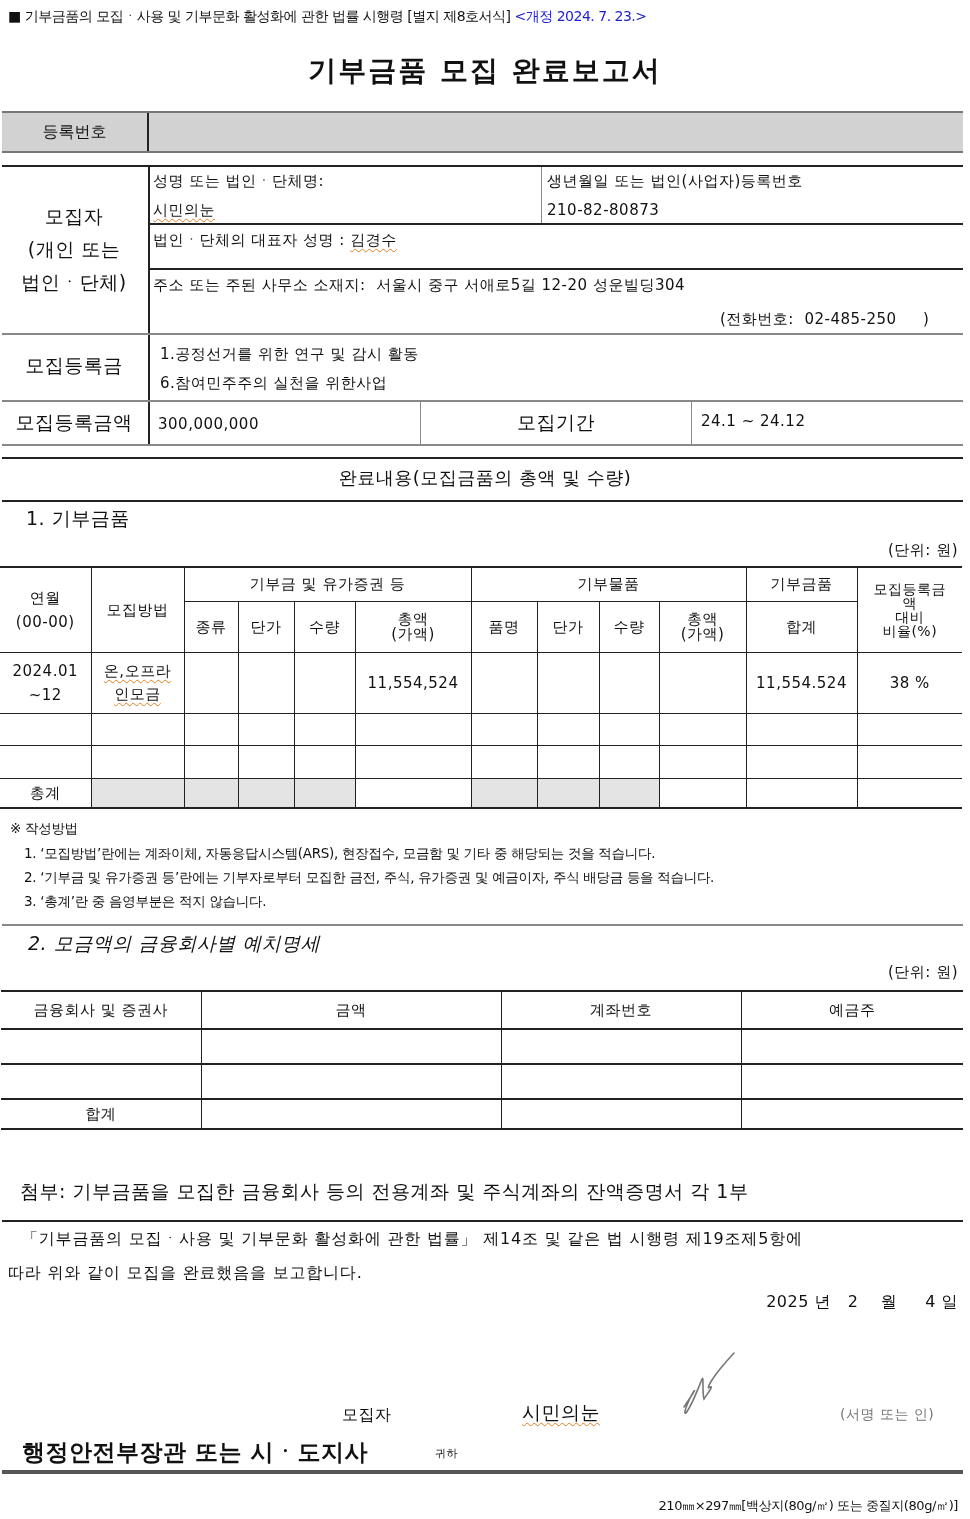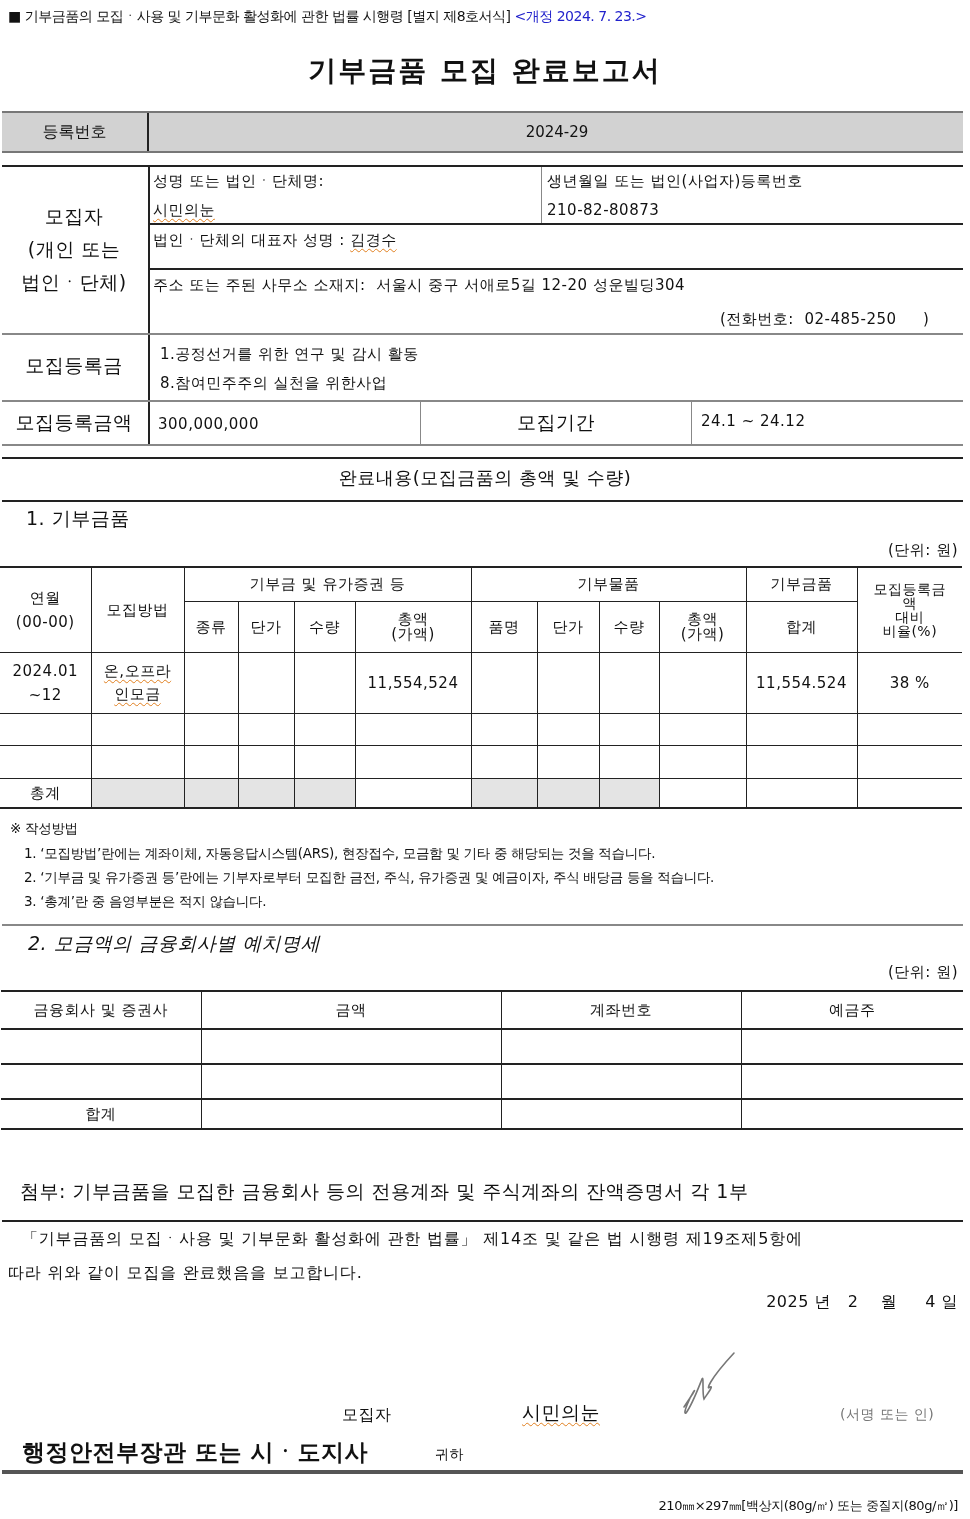--- a/index.html
+++ b/index.html
@@ -28,21 +28,20 @@
 <body>
 
 <div class="abs law-ref">
   <span>■ 기부금품의 모집ㆍ사용 및 기부문화 활성화에 관한 법률 시행령 [별지 제8호서식]</span>
   <span class="rev">&lt;개정 2024. 7. 23.&gt;</span>
 </div>
 <div class="abs doc-title">기부금품 모집 완료보고서</div>
 
 <div class="abs reg-bar">
   <div class="reg-label">등록번호</div>
-  <div class="reg-value">2024-29</div>
 </div>
 
 <div class="hline" style="top:165px;height:2px;"></div>
 <div class="vline" style="left:148px;top:165px;height:280px;width:2px;"></div>
 <div class="vline gray-line" style="left:541px;top:167px;height:56px;"></div>
 <div class="hline" style="left:150px;width:813px;top:223px;height:2px;"></div>
 <div class="hline" style="left:150px;width:813px;top:268px;height:2px;"></div>
 <div class="hline gray-line" style="top:333px;height:2px;"></div>
 
 <div class="t big" style="left:0;width:148px;top:204px;text-align:center;">모집자</div>
@@ -62,21 +61,21 @@
   <span>서울시 중구 서애로5길 12-20 성운빌딩304</span>
 </div>
 <div class="t" style="left:720px;top:310px;">
   <span>(전화번호:</span>&nbsp;
   <span>02-485-250</span>&nbsp;&nbsp;&nbsp;&nbsp;
   <span>)</span>
 </div>
 
 <div class="t big" style="left:0;width:148px;top:353px;text-align:center;">모집등록금</div>
 <div class="t" style="left:160px;top:345px;">1.공정선거를 위한 연구 및 감시 활동</div>
-<div class="t" style="left:160px;top:374px;">8.참여민주주의 실천을 위한사업</div>
+<div class="t" style="left:160px;top:374px;">6.참여민주주의 실천을 위한사업</div>
 <div class="hline gray-line" style="top:400px;height:2px;"></div>
 
 <div class="t big" style="left:0;width:148px;top:410px;text-align:center;">모집등록금액</div>
 <div class="t" style="left:158px;top:415px;">300,000,000</div>
 <div class="vline gray-line" style="left:420px;top:402px;height:42px;"></div>
 <div class="t big" style="left:421px;width:270px;top:410px;text-align:center;">모집기간</div>
 <div class="vline gray-line" style="left:691px;top:402px;height:42px;"></div>
 <div class="t" style="left:701px;top:412px;">24.1 ~ 24.12</div>
 <div class="hline gray-line" style="top:444px;height:2px;"></div>
 
@@ -260,16 +259,16 @@
 </div>
 
 <div class="t" style="left:342px;top:1405px;font-size:16px;">모집자</div>
 <div class="t spell" style="left:522px;top:1400px;font-size:19px;">시민의눈</div>
 <svg class="sig" style="left:672px;top:1345px;" width="80" height="80" viewBox="0 0 80 80">
   <path d="M12 62 C 20 50, 24 44, 22 46 C 18 52, 10 70, 14 68 C 20 60, 26 44, 30 34 C 32 30, 30 48, 32 54 C 36 48, 42 40, 38 42 C 34 46, 36 36, 62 8" fill="none" stroke="#777" stroke-width="1.6" stroke-linecap="round"></path>
 </svg>
 <div class="t" style="left:840px;top:1406px;color:#777;font-size:14px;">(서명 또는 인)</div>
 
 <div class="t" style="left:22px;top:1437px;font-size:23px;font-weight:bold;letter-spacing:0.5px;">행정안전부장관 또는 시ㆍ도지사</div>
-<div class="t" style="left:435px;top:1446px;font-size:14px;">귀하</div>
+<div class="t" style="left:435px;top:1446px;font-size:11px;">귀하</div>
 <div class="hline" style="top:1470px;height:4px;background:#555;"></div>
 
 <div class="t" style="right:12px;top:1497px;font-size:13px;letter-spacing:-0.4px;">210㎜×297㎜[백상지(80g/㎡) 또는 중질지(80g/㎡)]</div>
 
 </body></html>

